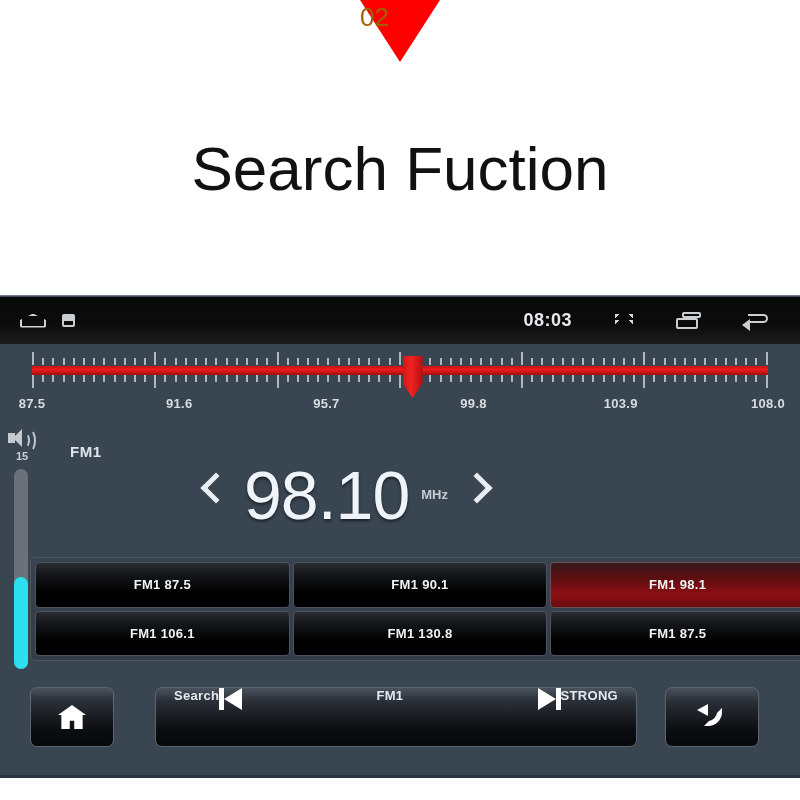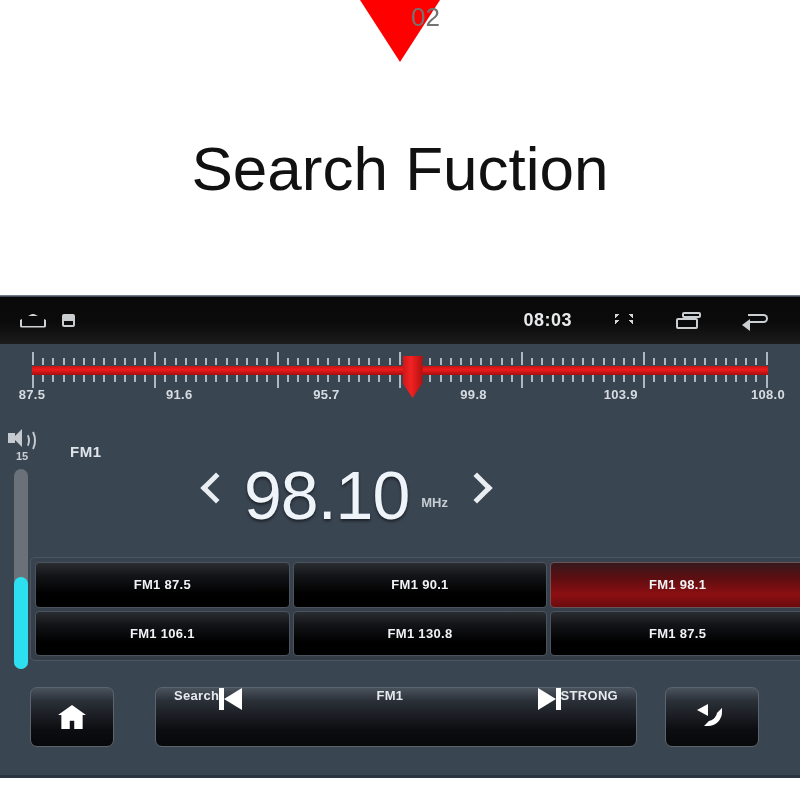--- a/index.html
+++ b/index.html
@@ -18,22 +18,22 @@
   .tri-wrap{
     position:absolute;left:360px;top:0;width:80px;height:62px;
   }
   .tri{
     position:absolute;left:0;top:0;width:0;height:0;
     border-left:40px solid transparent;
     border-right:40px solid transparent;
     border-top:62px solid #fe0000;
   }
   .tri-num{
-    position:absolute;left:0;top:2px;width:80px;text-align:right;
-    color:#737373;font-size:26px;line-height:30px;font-weight:400;
+    position:absolute;left:0;top:2px;width:80px;text-align:left;
+    color:#a16207;font-size:26px;line-height:30px;font-weight:400;
     font-family:"Liberation Sans", sans-serif;
     letter-spacing:0px;
   }
   .page-title{
     position:absolute;left:0;top:133px;width:800px;text-align:center;
     color:#111111;font-size:62px;line-height:72px;font-weight:400;
     font-family:"Liberation Sans", sans-serif;
   }
 
   
@@ -150,21 +150,21 @@
     position:absolute;left:32px;top:16px;width:736px;height:9px;
     background:linear-gradient(to bottom,#c31414 0%,#ee1b1b 40%,#a50f0f 100%);
     border-radius:1px;
   }
   .marker{
     position:absolute;top:6px;width:20px;height:42px;
     background:linear-gradient(to right,#cf1818,#f22222 40%,#b01010);
     clip-path:polygon(0 0,100% 0,100% 64%,50% 100%,0 64%);
   }
   .scale-labels{
-    position:absolute;left:0;top:37px;width:752px;height:22px;
+    position:absolute;left:0;top:46px;width:752px;height:22px;
   }
   .sl{
     position:absolute;color:#d7dce1;font-size:13px;font-weight:700;
     transform:translateX(-50%);letter-spacing:.3px;
   }
 
   
   .volume{
     position:absolute;left:6px;top:134px;width:32px;height:250px;
   }
@@ -220,21 +220,21 @@
   .chev.left i{transform:rotate(-45deg);}
   .chev.right i{transform:rotate(135deg);left:0;}
   .freq-val{
     color:#eef4fa;font-size:68px;line-height:70px;font-weight:400;
     font-family:"Liberation Sans", sans-serif;
     text-shadow:0 2px 3px rgba(0,0,0,.55);
     letter-spacing:-1px;
   }
   .freq-unit{
     color:#c6ccd2;font-size:13px;font-weight:700;align-self:flex-end;
-    margin-bottom:30px;margin-left:-6px;
+    margin-bottom:38px;margin-left:-6px;
   }
 
   
   .presets{
     position:absolute;left:30px;top:262px;width:780px;height:104px;
     background:linear-gradient(to bottom,#39434f,#333c47);
     border:1px solid #4b5663;border-radius:5px;
     padding:4px;box-sizing:border-box;
     display:grid;grid-template-columns:repeat(3,1fr);grid-template-rows:repeat(2,1fr);
     gap:3px;

